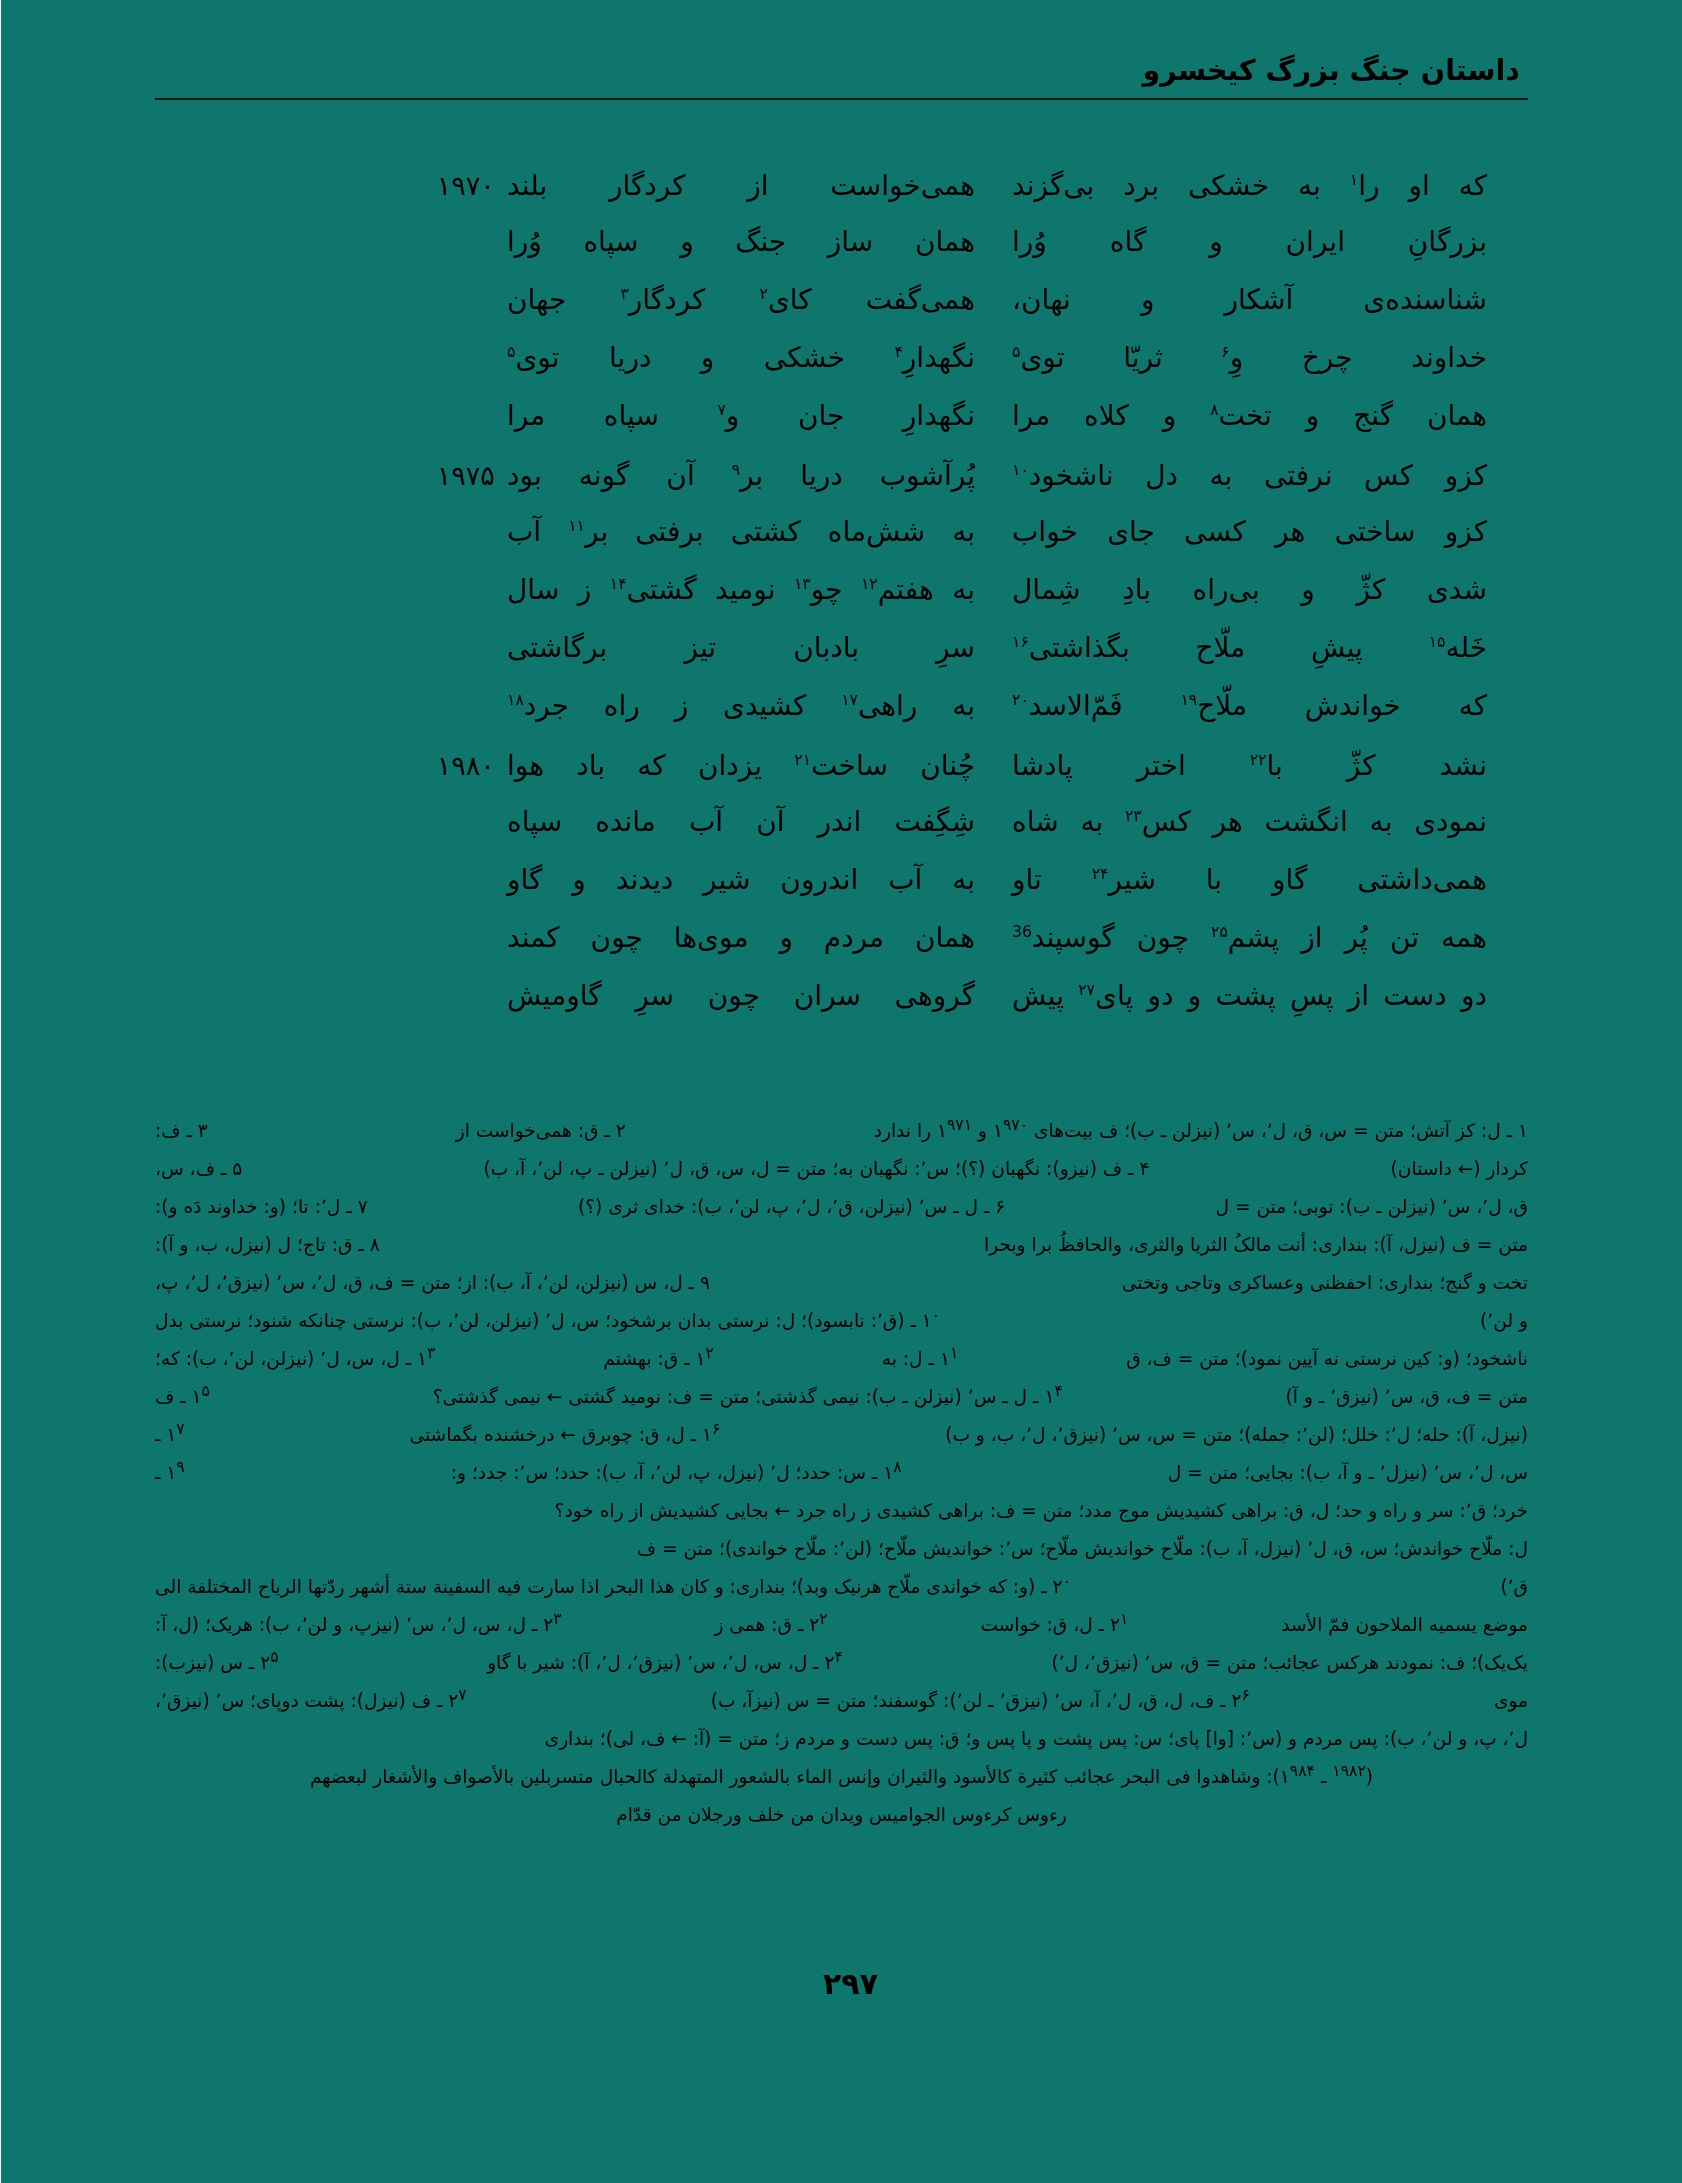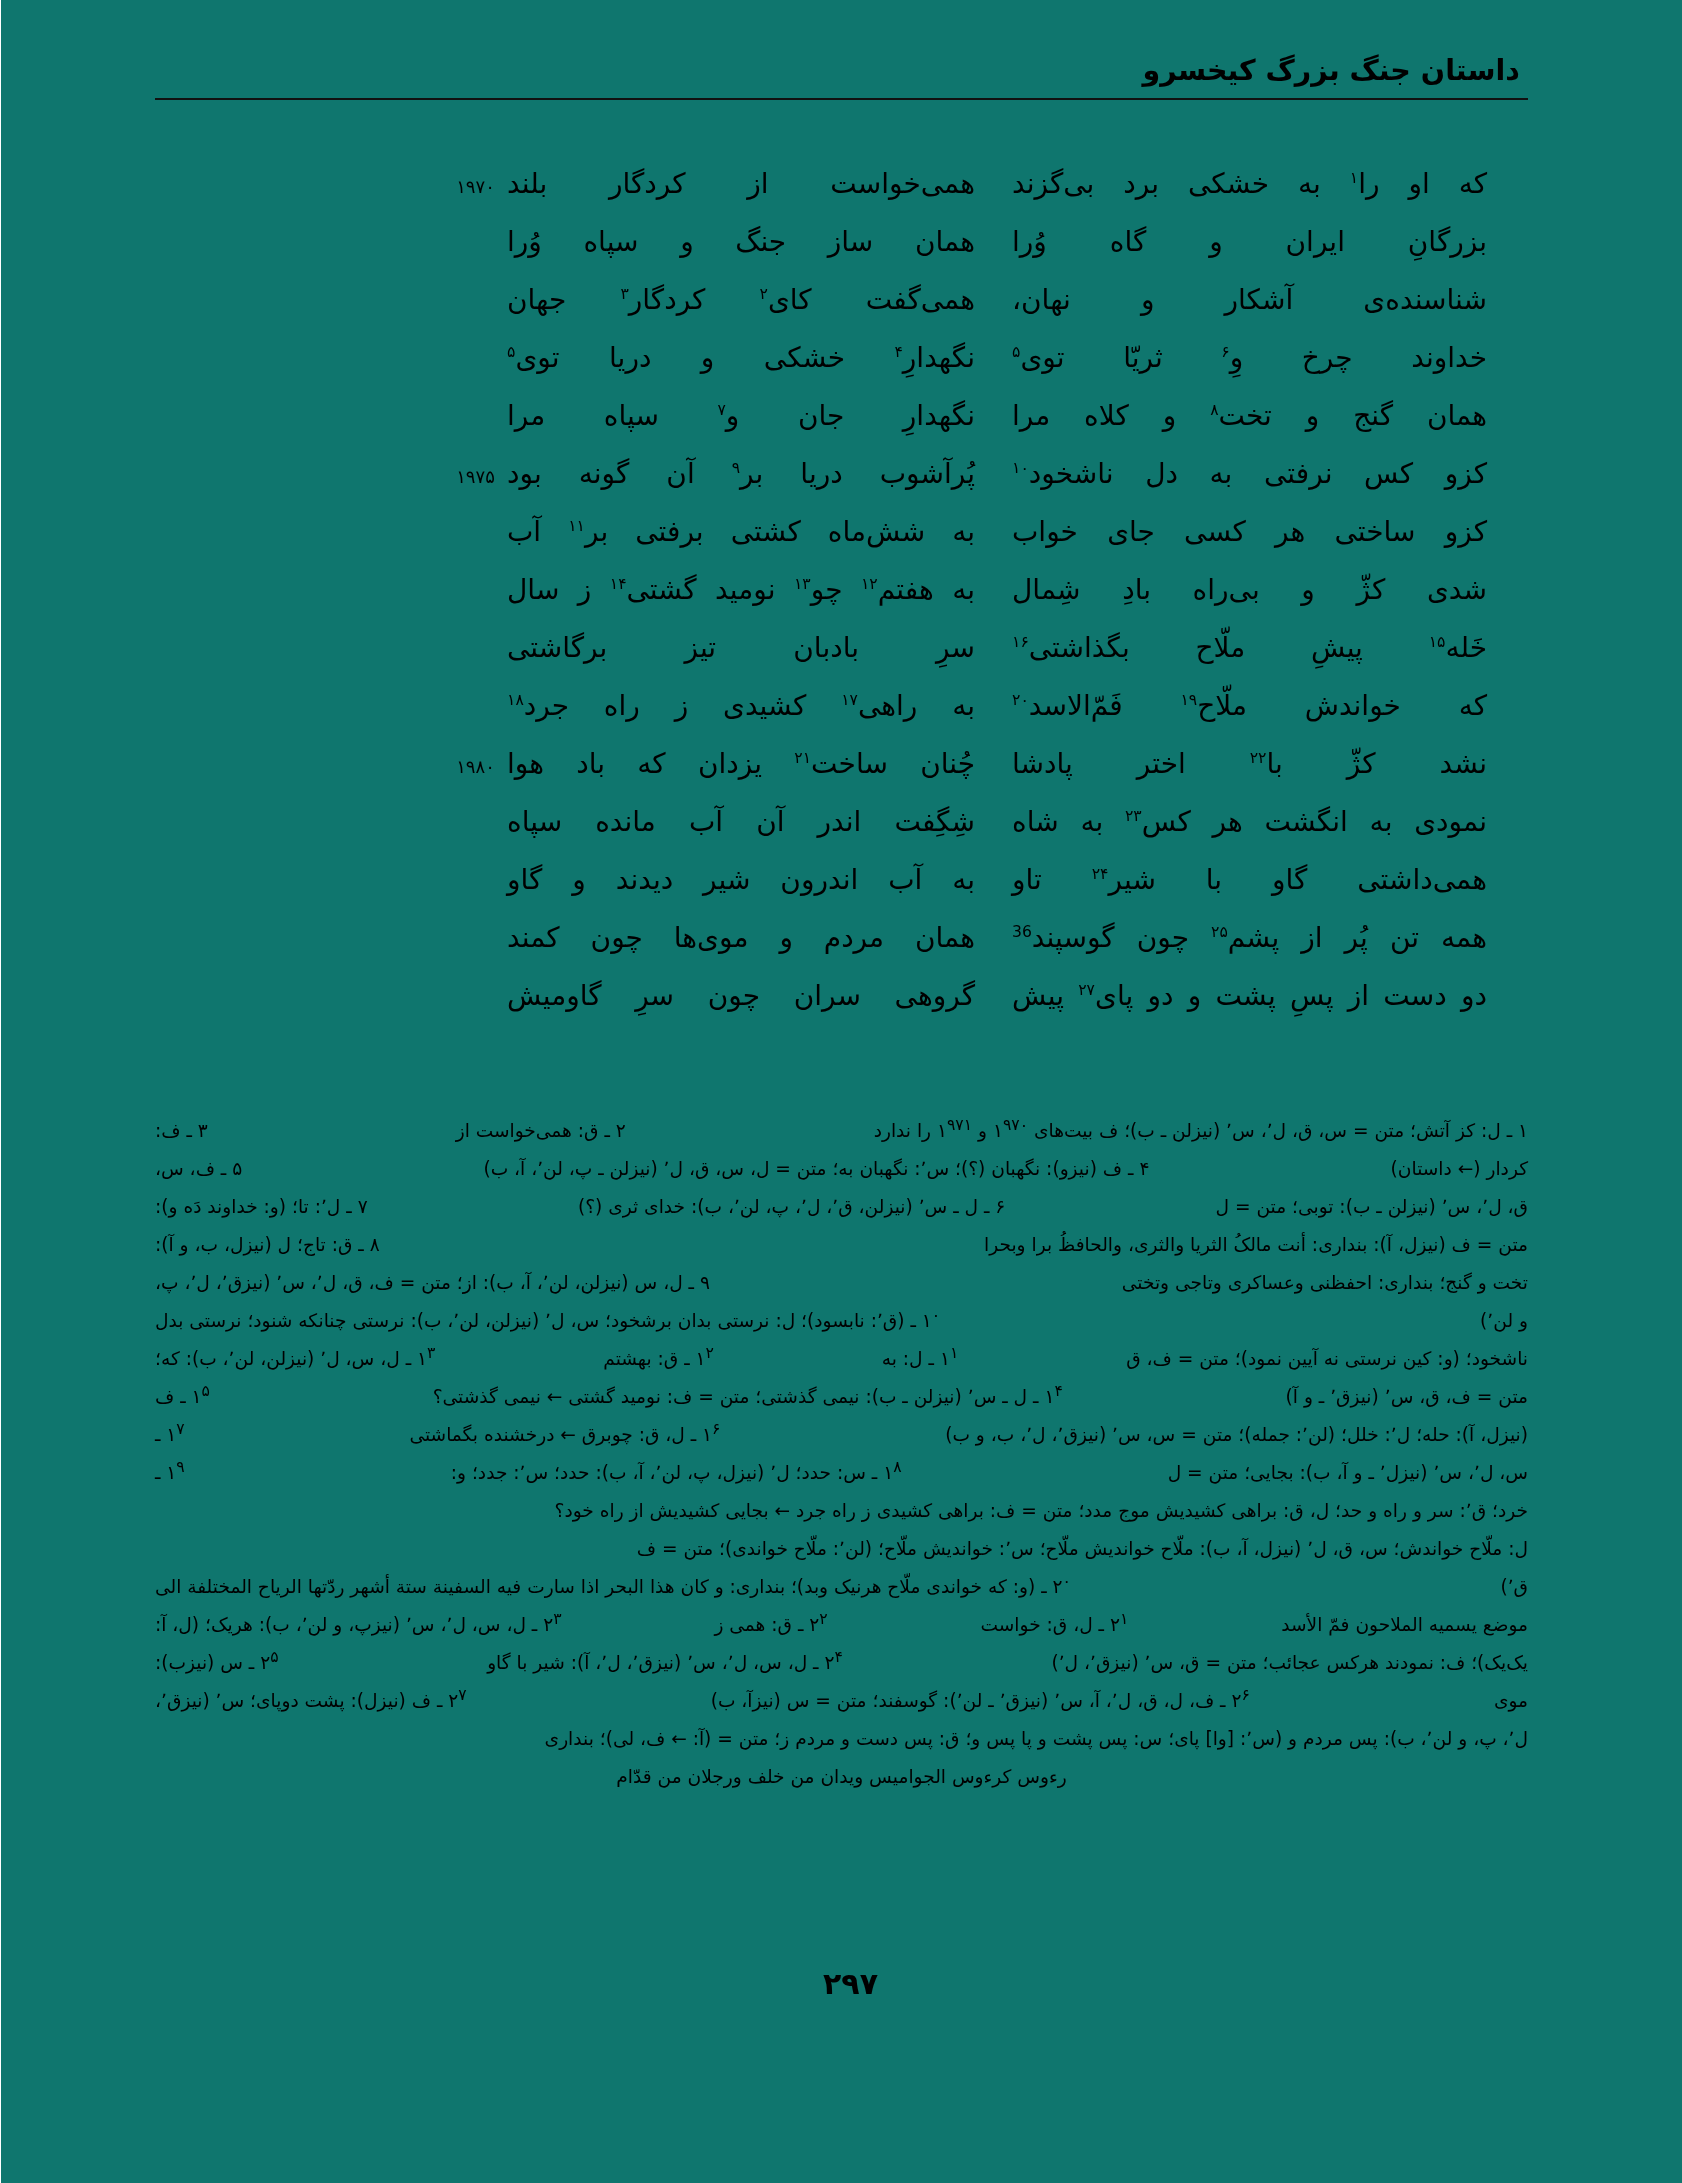--- a/index.html
+++ b/index.html
@@ -55,21 +55,21 @@
   }
   .verse-row {
     display: flex;
     flex-direction: row;
     align-items: baseline;
     height: 58px;
   }
   .vnum {
     width: 102px;
     flex: 0 0 102px;
-    font-size: 18px;
+    font-size: 27px;
     padding-right: 12.2px;
     box-sizing: border-box;
     letter-spacing: 0.7px;
   }
   .hemi {
     flex: 0 0 auto;
     font-size: 28px;
     line-height: 1.0;
     white-space: nowrap;
   }
@@ -288,20 +288,23 @@
       </div>
       <div class="app-just ">
         <span>موی</span>
         <span>۲<span class="sup">۶</span> ـ ف، ل، ق، ل٬، آ، س٬ (نیزق٬ ـ لن٬): گوسفند؛ متن = س (نیزآ، ب)</span>
         <span>۲<span class="sup">۷</span> ـ ف (نیزل): پشت دوپای؛ س٬ (نیزق٬،</span>
       </div>
       <div class="app-just ">
         <span>ل٬، پ، و لن٬، ب): پس مردم و (س٬: [وا] پای؛ س: پس پشت و پا پس و؛ ق: پس دست و مردم ز؛ متن = (آ: ← ف، لی)؛ بنداری</span>
       </div>
       <div class="app-just center">
+        <span>(<span class="sup">۱۹۸۲</span> ـ ۱<span class="sup">۹۸۴</span>): وشاهدوا فی البحر عجائب کثیرة کالأسود والثیران وإنس الماء بالشعور المتهدلة کالحبال متسربلین بالأصواف والأشغار لبعضهم</span>
+      </div>
+      <div class="app-just center">
         <span>رءوس کرءوس الجوامیس ویدان من خلف ورجلان من قدّام</span>
       </div>
     </div>
 
   <div class="folio">۲۹۷</div>
 
 </div>
 
 
 </body></html>

